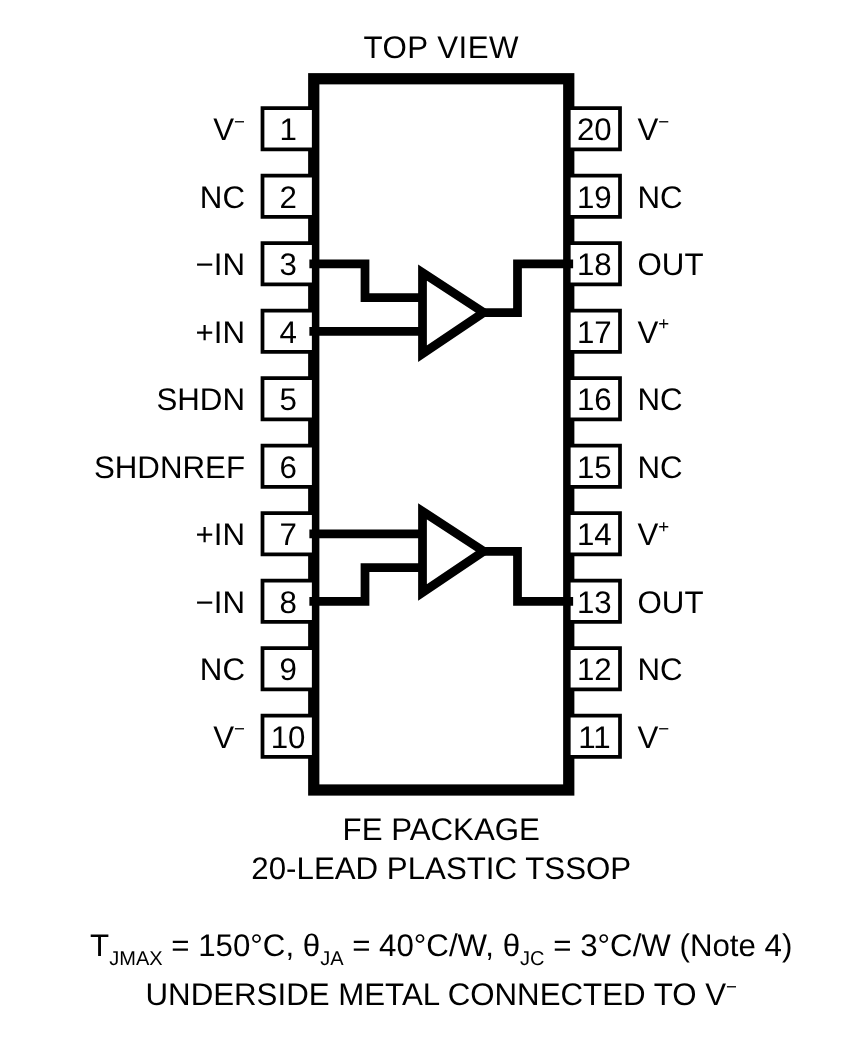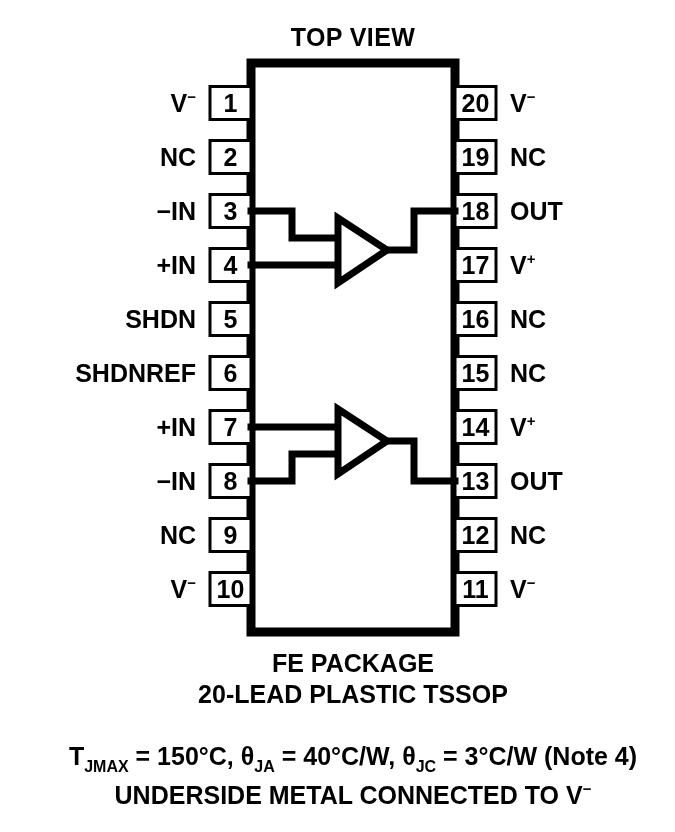--- a/index.html
+++ b/index.html
@@ -1,18 +1,18 @@
 <!DOCTYPE html>
 <html><head>
 <meta charset="utf-8">
 <style>
   html,body{margin:0;padding:0;background:#fff;}
   body{width:675px;height:832px;position:relative;overflow:hidden;
        font-family:"Liberation Sans","DejaVu Sans",sans-serif;color:#000;}
-  #stage{position:absolute;inset:0;width:675px;height:832px;font-weight:bold;}
+  #stage{position:absolute;inset:0;width:675px;height:832px;}
   svg{display:block;}
   .ttl{font-size:25px;letter-spacing:.4px;}
   .pinnum{font-size:25px;}
   .pinlbl{font-size:25px;}
   .cap{font-size:25px;}
   .sup{font-size:15px;}
   .sub{font-size:16px;}
   text{fill:#000;font-family:"Liberation Sans","DejaVu Sans",sans-serif;}
 </style>
 </head>

